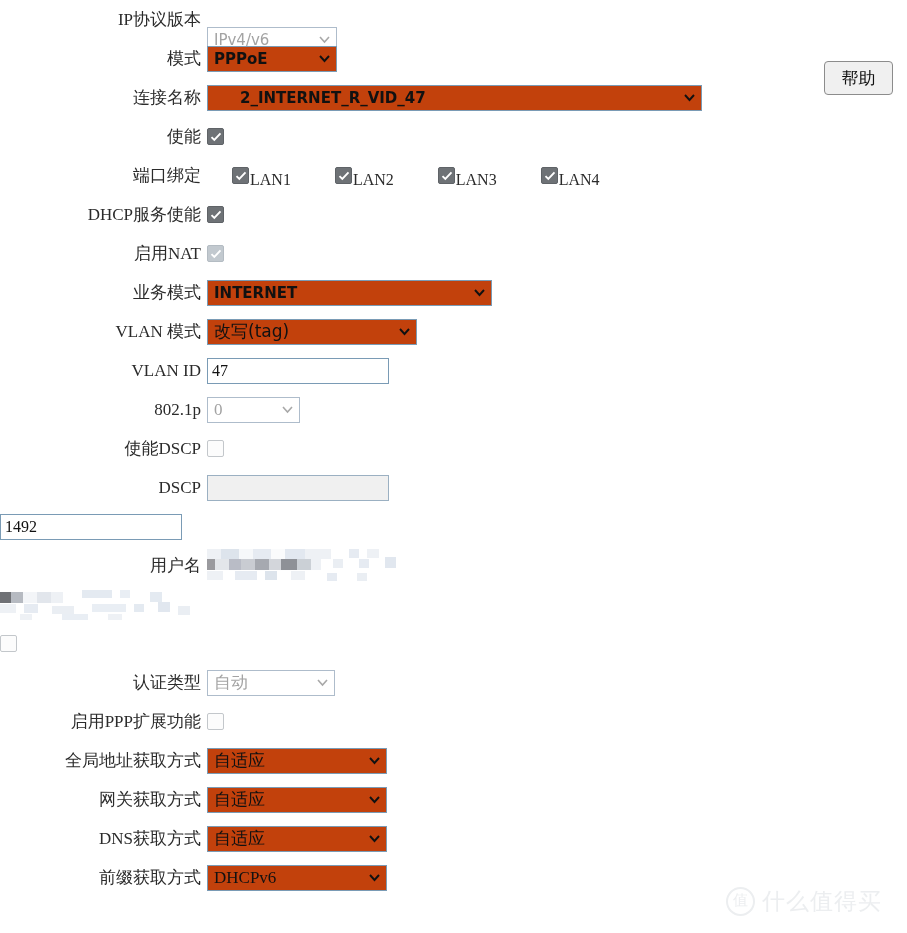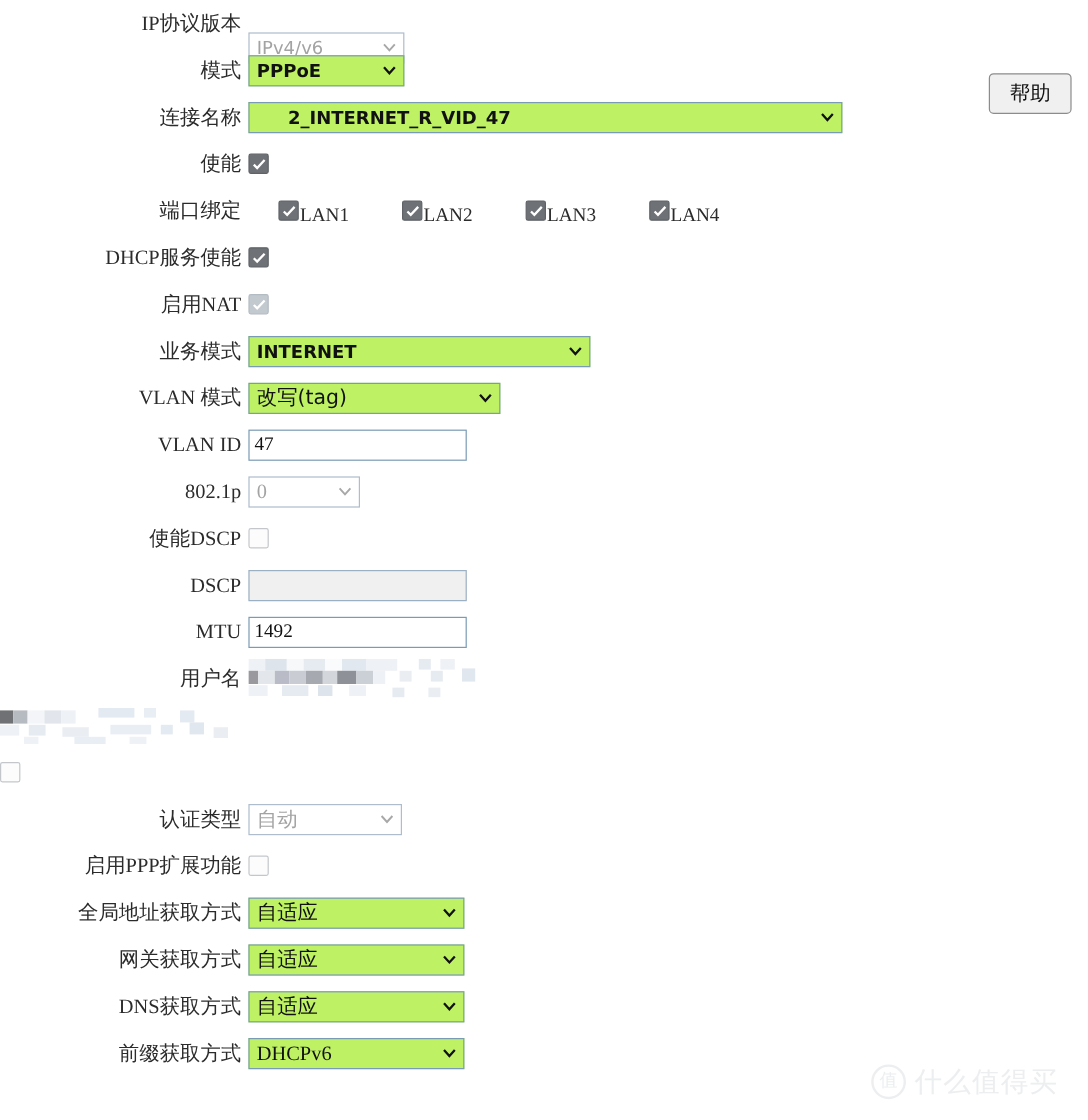--- a/index.html
+++ b/index.html
@@ -45,21 +45,21 @@
     align-items: center;
     flex: 1;
   }
 
   
   .sel {
     position: relative;
     box-sizing: border-box;
     height: 26px;
     border: 1px solid #7a9bb5;
-    background: #bef264;
+    background: #c2410c;
     display: inline-flex;
     align-items: center;
     padding: 0 22px 0 6px;
     font-family: "DejaVu Sans", "Liberation Sans", sans-serif;
     font-size: 15px;
     color: #111111;
     white-space: nowrap;
   }
   .sel .chev {
     position: absolute;
@@ -429,21 +429,20 @@
   </div>
 
   <div class="row">
     <div class="label">DSCP</div>
     <div class="field">
       <div class="inp w-dscp disabled"></div>
     </div>
   </div>
 
   <div class="row">
-    <div class="label">MTU</div>
     <div class="field">
       <div class="inp w-mtu">1492</div>
     </div>
   </div>
 
   <div class="row">
     <div class="label">用户名</div>
     <div class="field">
       <div class="mosaic">
         <i style="left:0px;top:0px;width:14px;height:10px;background:#eef1f5;"></i>

